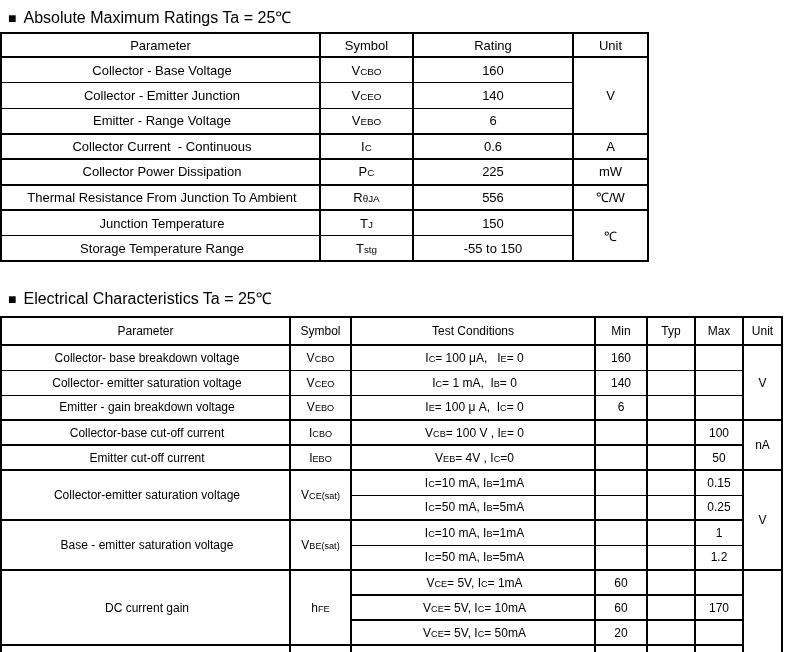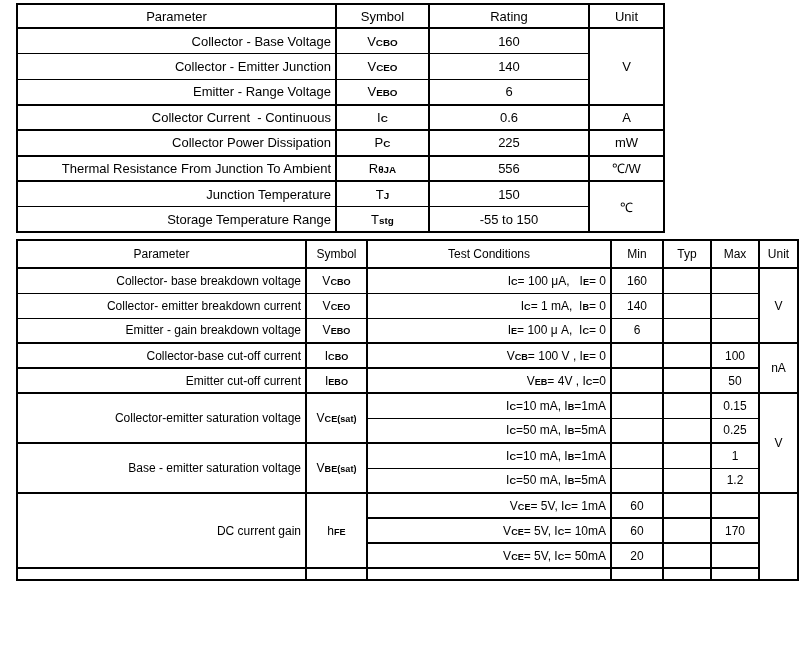--- a/index.html
+++ b/index.html
@@ -23,21 +23,20 @@
   }
   .sec-title .sq {
     font-size: 14px;
     margin-right: 7px;
   }
   .sec-title.second { margin-top: 26px; }
 
   table {
     border-collapse: collapse;
     table-layout: fixed;
-    margin-left: 16px;
   }
   #t1 { margin-top: 3px;  width: 647px; }
   #t2 { margin-top: 6px;  width: 781px; }
 
   td, th {
     border: 2px solid #000000;
     font-weight: 400;
     padding: 0 4px;
     text-align: center;
     vertical-align: middle;
@@ -46,31 +45,34 @@
   }
   #t1 td, #t1 th { font-size: 13px; }
   #t2 td, #t2 th { font-size: 12px; }
 
   #t1 tr { height: 25.5px; }
   #t1 tr.hd { height: 24px; }
   #t2 tr { height: 25px; }
   #t2 tr.hd { height: 28px; }
   #t2 tr.cut { height: 12px; }
 
-  .pl { text-align: right; padding-left: 7px; }
+  .pl { text-align: center; padding-left: 7px; }
   .bb1 { border-bottom-width: 1px; }
   .bt1 { border-top-width: 1px; }
 
-  .s { font-size: 76%; font-weight: bold; }
+  .s { font-size: 76%; }
 </style>
 </head>
 <body>
 
 <div class="page">
 
+  <div class="sec-title">
+    <span class="sq">■</span><span>Absolute Maximum Ratings Ta = 25℃</span>
+  </div>
 
   <table id="t1">
     <colgroup>
       <col style="width:319px">
         <col style="width:93px">
         <col style="width:160px">
         <col style="width:75px">
     </colgroup>
     <tbody>
         <tr class="hd">
@@ -120,20 +122,23 @@
       <td rowspan="2">℃</td>
     </tr>
     <tr>
       <td class="pl bt1">Storage Temperature Range</td>
       <td class="bt1">T<span class="s">stg</span></td>
       <td class="bt1">-55 to 150</td>
     </tr>
   </tbody>
     </table>
 
+  <div class="sec-title second">
+    <span class="sq">■</span><span>Electrical Characteristics Ta = 25℃</span>
+  </div>
 
   <table id="t2">
     <colgroup>
       <col style="width:289px">
         <col style="width:61px">
         <col style="width:244px">
         <col style="width:52px">
         <col style="width:48px">
         <col style="width:48px">
         <col style="width:39px">
@@ -151,21 +156,21 @@
     <tr>
       <td class="pl bb1">Collector- base breakdown voltage</td>
       <td class="bb1">V<span class="s">CBO</span></td>
       <td class="pl bb1">I<span class="s">C</span>= 100 μA,&nbsp;&nbsp; I<span class="s">E</span>= 0</td>
       <td class="bb1">160</td>
       <td class="bb1"></td>
       <td class="bb1"></td>
       <td rowspan="3">V</td>
     </tr>
     <tr>
-      <td class="pl bt1 bb1">Collector- emitter breakdown current</td>
+      <td class="pl bt1 bb1">Collector- emitter saturation voltage</td>
       <td class="bt1 bb1">V<span class="s">CEO</span></td>
       <td class="pl bt1 bb1">I<span class="s">C</span>= 1 mA,&nbsp;&nbsp;I<span class="s">B</span>= 0</td>
       <td class="bt1 bb1">140</td>
       <td class="bt1 bb1"></td>
       <td class="bt1 bb1"></td>
     </tr>
     <tr>
       <td class="pl bt1">Emitter - gain breakdown voltage</td>
       <td class="bt1">V<span class="s">EBO</span></td>
       <td class="pl bt1">I<span class="s">E</span>= 100 μ A,&nbsp;&nbsp;I<span class="s">C</span>= 0</td>

